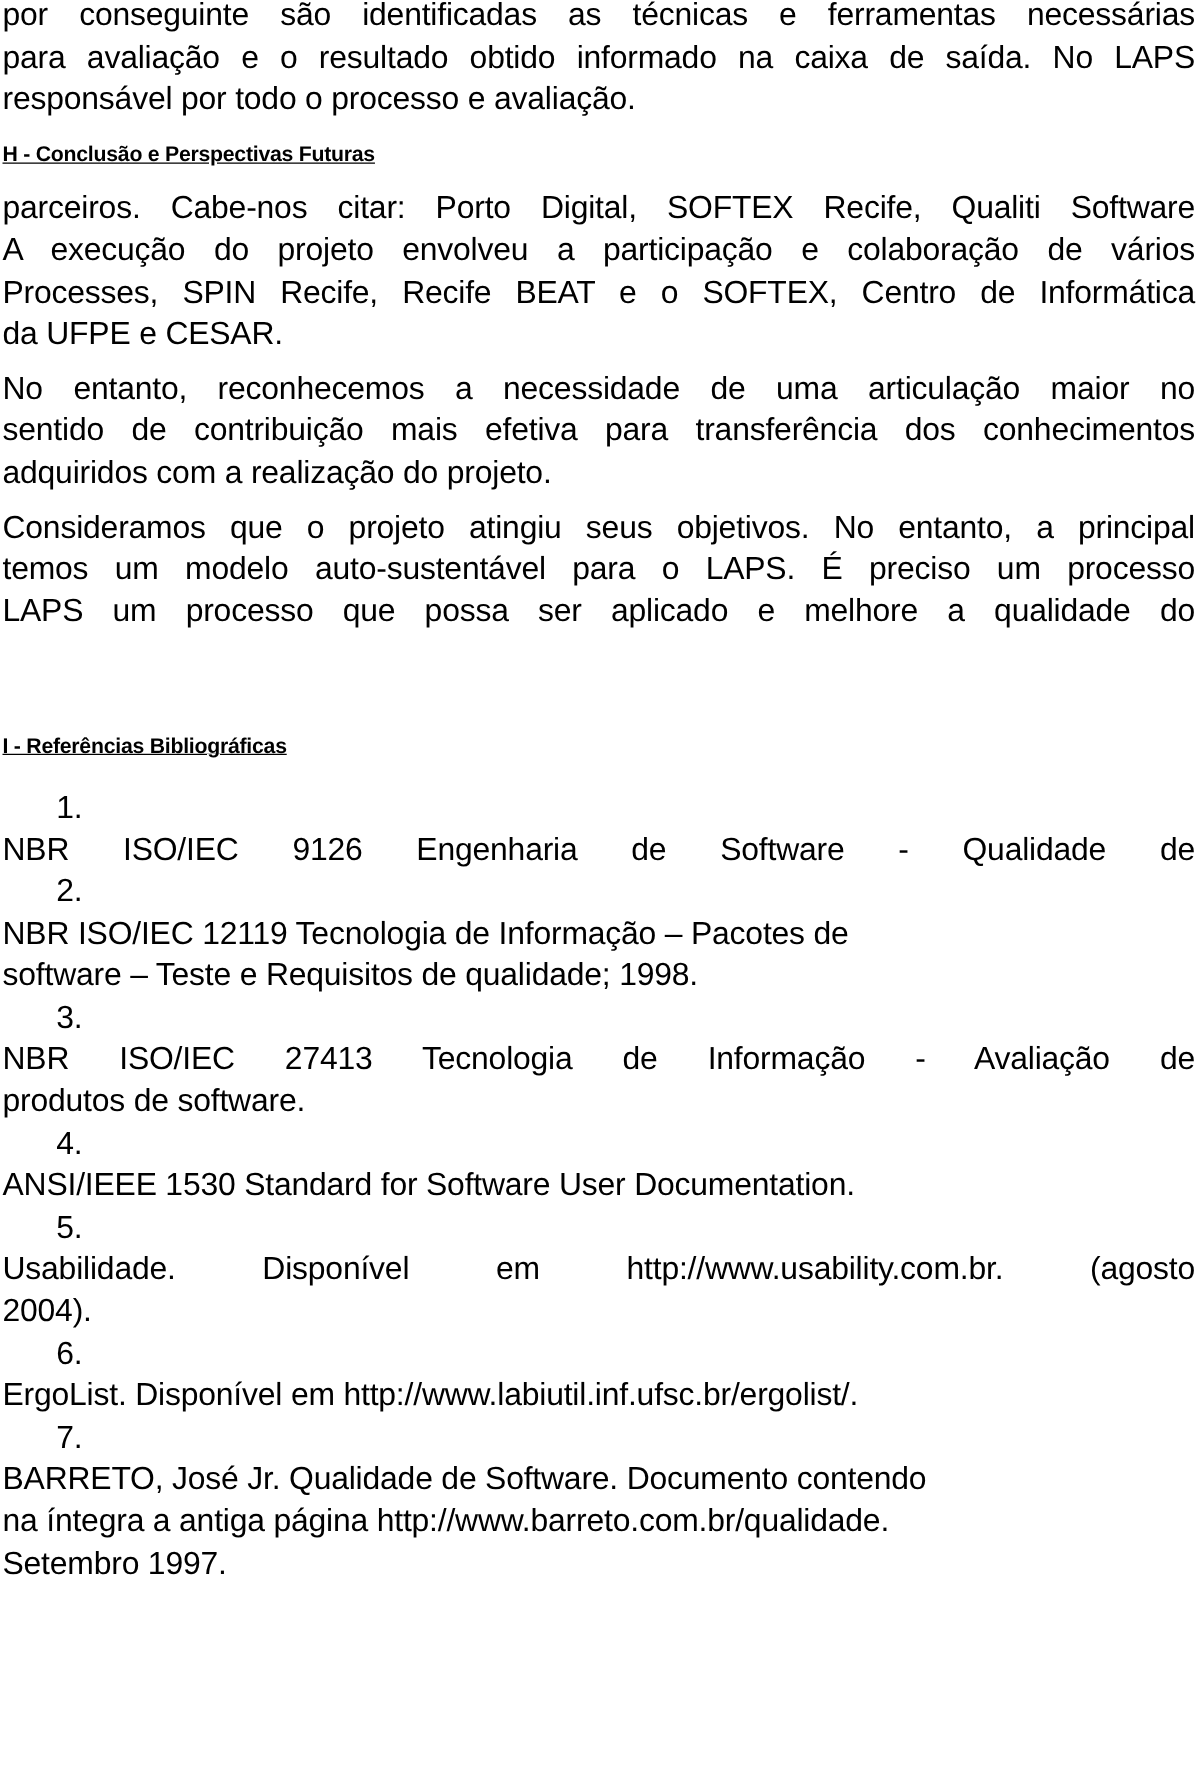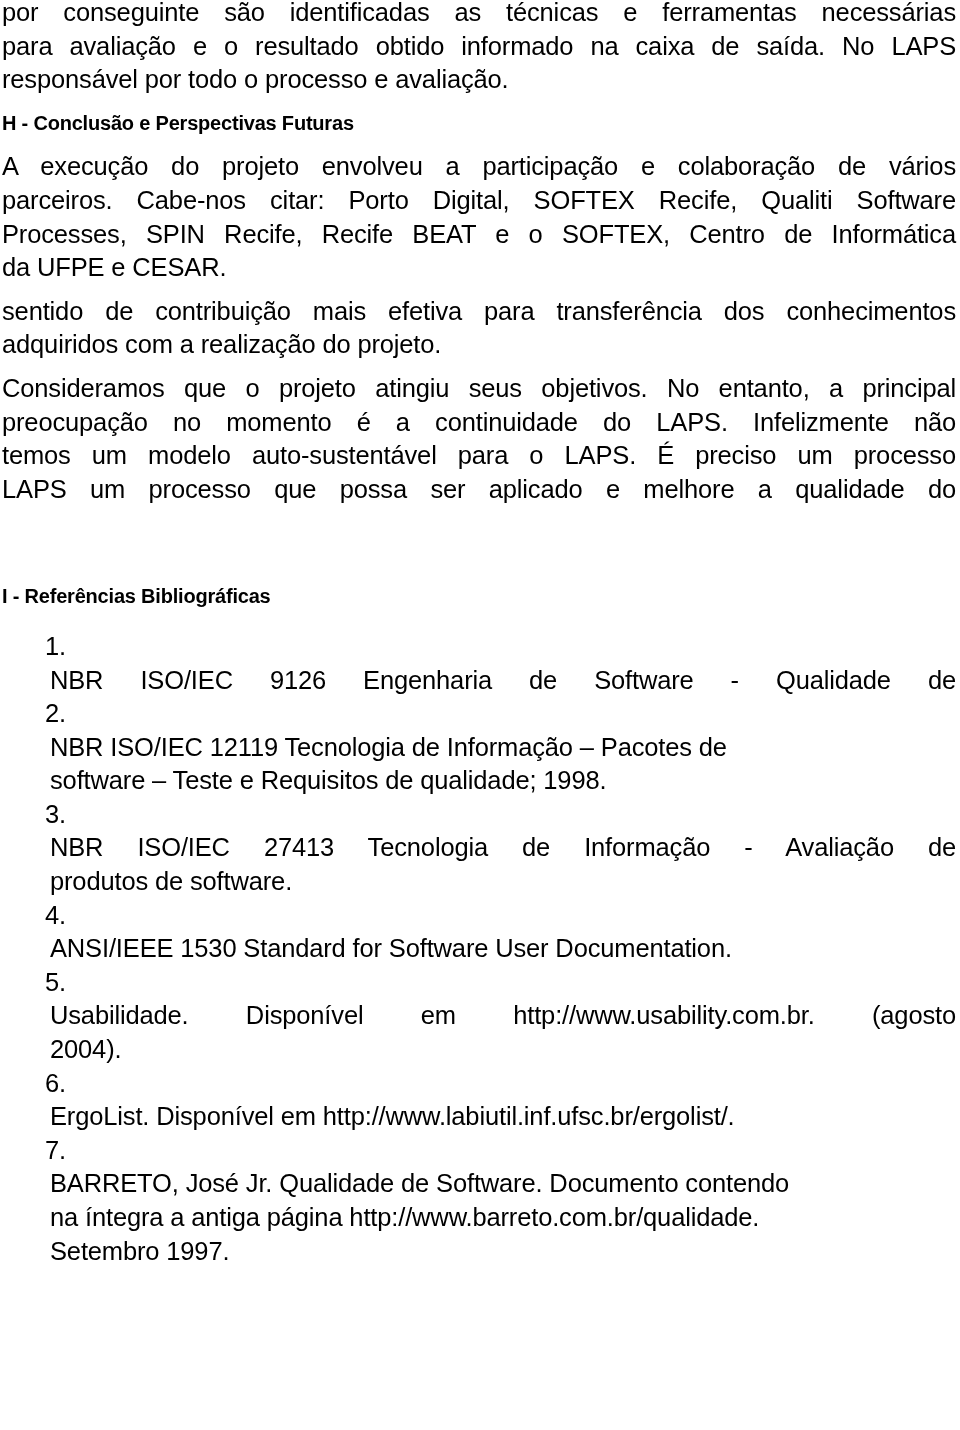--- a/index.html
+++ b/index.html
@@ -52,25 +52,26 @@
     text-align-last: justify;
     letter-spacing: -0.15px;
     white-space: pre-wrap;
   }
   .line.natural {
     text-align-last: left;
   }
 
   
   .heading {
-    font-size: 20px;
+    font-size: 17px;
     line-height: 33.6px;
     font-weight: bold;
     letter-spacing: -0.2px;
     margin: 0;
+    text-decoration: underline;
   }
 
   .spacer-sm { height: 10px; }
   .spacer-md { height: 16px; }
   .spacer-lg { height: 74px; }
 
   
   .ref-list {
     margin: 0;
     padding: 0;
@@ -95,21 +96,20 @@
     margin-left: 93px;
   }
 
   .ref-item .ref-num { left: 20px; }
 
   .ref-line {
     display: block;
     text-align: justify;
     text-align-last: justify;
     white-space: pre-wrap;
-    margin-left: 48px;
   }
   .ref-line.natural {
     text-align-last: left;
   }
 </style>
 </head>
 <body>
 
 <div class="page">
   <div class="content">
@@ -120,38 +120,38 @@
       <span class="line natural">responsável por todo o processo e avaliação.</span>
     </div>
 
     <div class="spacer-sm"></div>
 
     <div class="heading">H - Conclusão e Perspectivas Futuras</div>
 
     <div class="spacer-sm"></div>
 
     <div class="para">
+      <span class="line">parceiros. Cabe-nos citar: Porto Digital, SOFTEX Recife, Qualiti Software</span>
       <span class="line">A execução do projeto envolveu a participação e colaboração de vários</span>
-      <span class="line">parceiros. Cabe-nos citar: Porto Digital, SOFTEX Recife, Qualiti Software</span>
       <span class="line">Processes, SPIN Recife, Recife BEAT e o SOFTEX, Centro de Informática</span>
       <span class="line natural">da UFPE e CESAR.</span>
     </div>
 
     <div class="spacer-sm"></div>
 
     <div class="para">
+      <span class="line">No entanto, reconhecemos a necessidade de uma articulação maior no</span>
       <span class="line">sentido de contribuição mais efetiva para transferência dos conhecimentos</span>
       <span class="line natural">adquiridos com a realização do projeto.</span>
     </div>
 
     <div class="spacer-sm"></div>
 
     <div class="para">
       <span class="line">Consideramos que o projeto atingiu seus objetivos. No entanto, a principal</span>
-      <span class="line">preocupação no momento é a continuidade do LAPS. Infelizmente não</span>
       <span class="line">temos um modelo auto-sustentável para o LAPS. É preciso um processo</span>
       <span class="line">LAPS um processo que possa ser aplicado e melhore a qualidade do</span>
     </div>
 
     <div class="spacer-lg"></div>
 
     <div class="heading">I - Referências Bibliográficas</div>
 
     <div class="spacer-md"></div>
 

